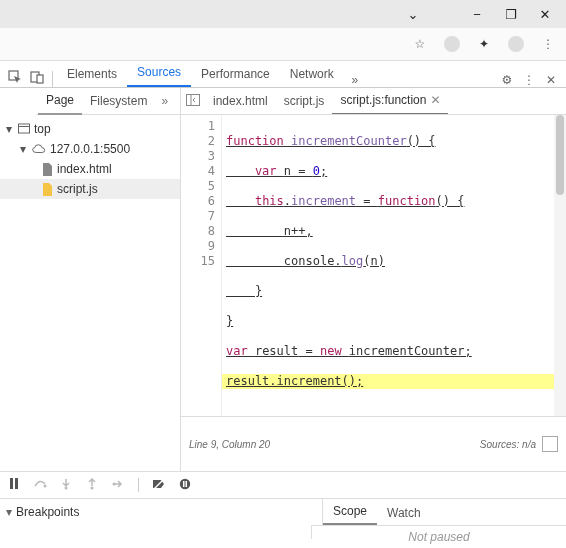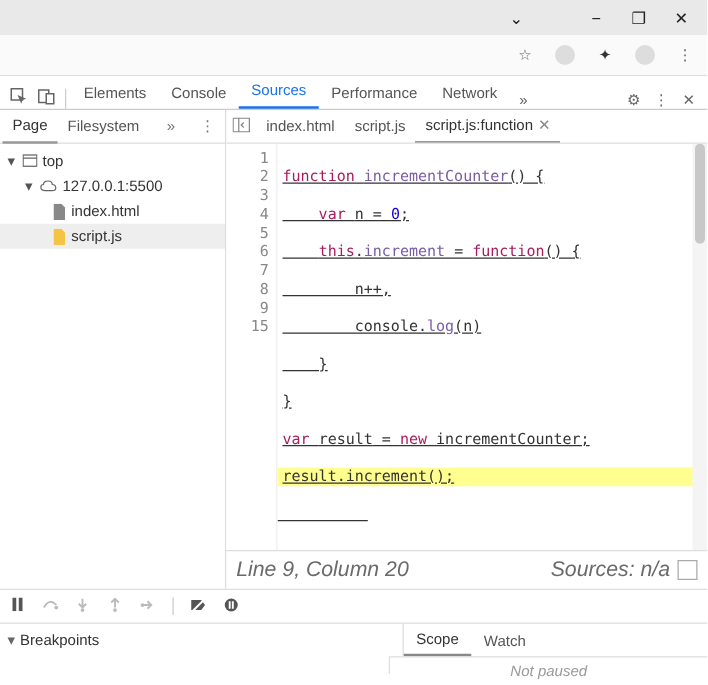--- a/index.html
+++ b/index.html
@@ -11,21 +11,21 @@
   .omni .icon{width:16px;height:16px;display:flex;align-items:center;justify-content:center;color:#666;}
   .circle{width:16px;height:16px;border-radius:50%;background:#ddd;}
   .devtools{flex:1;display:flex;flex-direction:column;background:#fff;min-height:0;}
   .dt-tabs{height:26px;border-bottom:1px solid #ccc;display:flex;align-items:flex-end;gap:0;padding:0 4px;font-size:12px;color:#555;}
   .dt-tabs .titem{padding:0 10px;height:26px;line-height:26px;cursor:pointer;}
   .dt-tabs .titem.active{color:#1a73e8;border-bottom:2px solid#1a73e8;}
   .dt-tabs .ico{width:22px;text-align:center;color:#666;}
   .dt-tabs .spacer{flex:1;}
   .dt-body{flex:1;display:flex;min-height:0;}
   .sidebar{width:180px;border-right:1px solid #ddd;display:flex;flex-direction:column;overflow-y:auto;}
-  .side-tabs{height:26px;border-bottom:1px solid #ddd;display:flex;align-items:center;font-size:12px;color:#555;padding:0 2px;}
+  .side-tabs{height:26px;border-bottom:1px solid #ddd;display:flex;align-items:center;font-size:12px;color:#555;padding:0 2px;margin-left:36px;}
   .side-tabs .st{padding:0 8px;height:26px;line-height:26px;}
   .side-tabs .st.active{color:#333;border-bottom:2px solid #999;}
   .side-tabs .chev2{margin-left:auto;padding:0 6px;color:#777;}
   .tree{padding:4px 0;font-size:12px;}
   .tree .row{display:flex;align-items:center;height:20px;padding:0 4px;gap:4px;white-space:nowrap;}
   .tree .row.sel{background:#eee;}
   .tree .arrow{width:10px;text-align:center;color:#555;}
   .tree .indent1{padding-left:18px;}
   .tree .indent2{padding-left:42px;}
   .tree svg{flex-shrink:0;}
@@ -37,21 +37,21 @@
   .file-tabs .close{color:#888;}
   .editor{flex:1;display:flex;font-family:Menlo,Consolas,monospace;font-size:12px;line-height:15px;overflow:hidden;position:relative;}
   .gutter{width:34px;background:#fff;color:#888;text-align:right;padding:4px 6px 4px 0;border-right:1px solid #eee;}
   .code{flex:1;padding:4px 0;white-space:pre;overflow:hidden;text-decoration:underline;}
   .code .ln{padding:0 4px;}
   .code .hl{background:#ffff8f;}
   .kw{color:#a71d5d;}
   .num{color:#1c00cf;}
   .this{color:#a71d5d;}
   .prop{color:#795da3;}
-  .statusbar{height:22px;border-top:1px solid #ddd;display:flex;align-items:center;padding:4px 8px;font-size:17px;color:#6a6a6a;font-style:italic;justify-content:space-between;text-align:right;}
+  .statusbar{height:22px;border-top:1px solid #ddd;display:flex;align-items:center;padding:16px 8px;font-size:10px;color:#6a6a6a;font-style:italic;justify-content:space-between;text-align:right;}
   .statusbar .box{width:14px;height:14px;border:1px solid #aaa;margin-left:6px;}
   .debugger{height:26px;border-top:1px solid #ddd;display:flex;align-items:center;padding:0 6px;gap:10px;color:#444;}
   .debugger .dbtn{width:16px;text-align:center;color:#555;}
   .debugger .dbtn.dim{color:#bbb;}
   .debugger .sep{width:1px;height:14px;background:#ccc;margin:0 2px;}
   .lower{height:26px;border-top:1px solid #ddd;display:flex;align-items:stretch;}
   .lower-left{width:310px;border-right:1px solid #ddd;display:flex;align-items:center;padding:0 6px;}
   .lower-right{flex:1;display:flex;align-items:flex-end;}
   .lower-right .lt{padding:0 10px;height:24px;line-height:24px;color:#555;}
   .lower-right .lt.active{border-bottom:2px solid #888;color:#333;text-align:center;}
@@ -87,21 +87,20 @@
           </svg>
       </span>
       <span class="ico">
         <svg width="14" height="14" viewBox="0 0 14 14">
             <rect x="1" y="2" width="8" height="10" fill="none" stroke="#666" stroke-width="1.2"></rect>
             <rect x="7" y="5" width="6" height="8" fill="#fff" stroke="#666" stroke-width="1.2"></rect>
           </svg>
       </span>
       <span style="width:1px;height:16px;background:#ccc;margin:0 4px;"></span>
       <span class="titem">Elements</span>
-      <span class="titem">Console</span>
       <span class="titem active">Sources</span>
       <span class="titem">Performance</span>
       <span class="titem">Network</span>
       <span class="ico">»</span>
       <span class="spacer"></span>
       <span class="ico">⚙</span>
       <span class="ico">⋮</span>
       <span class="ico">✕</span>
     </div>
 

